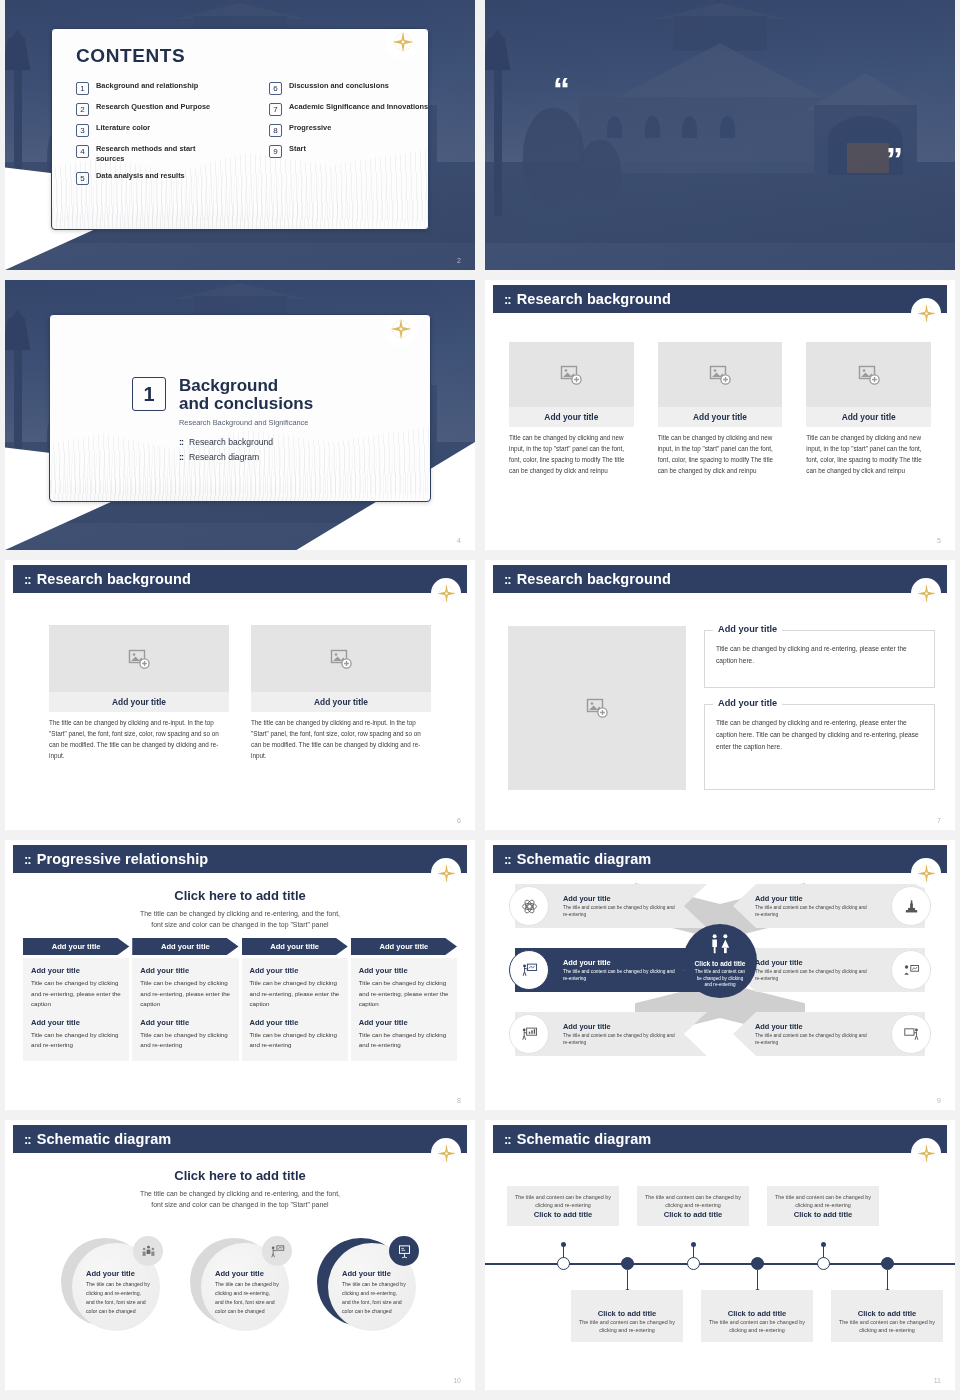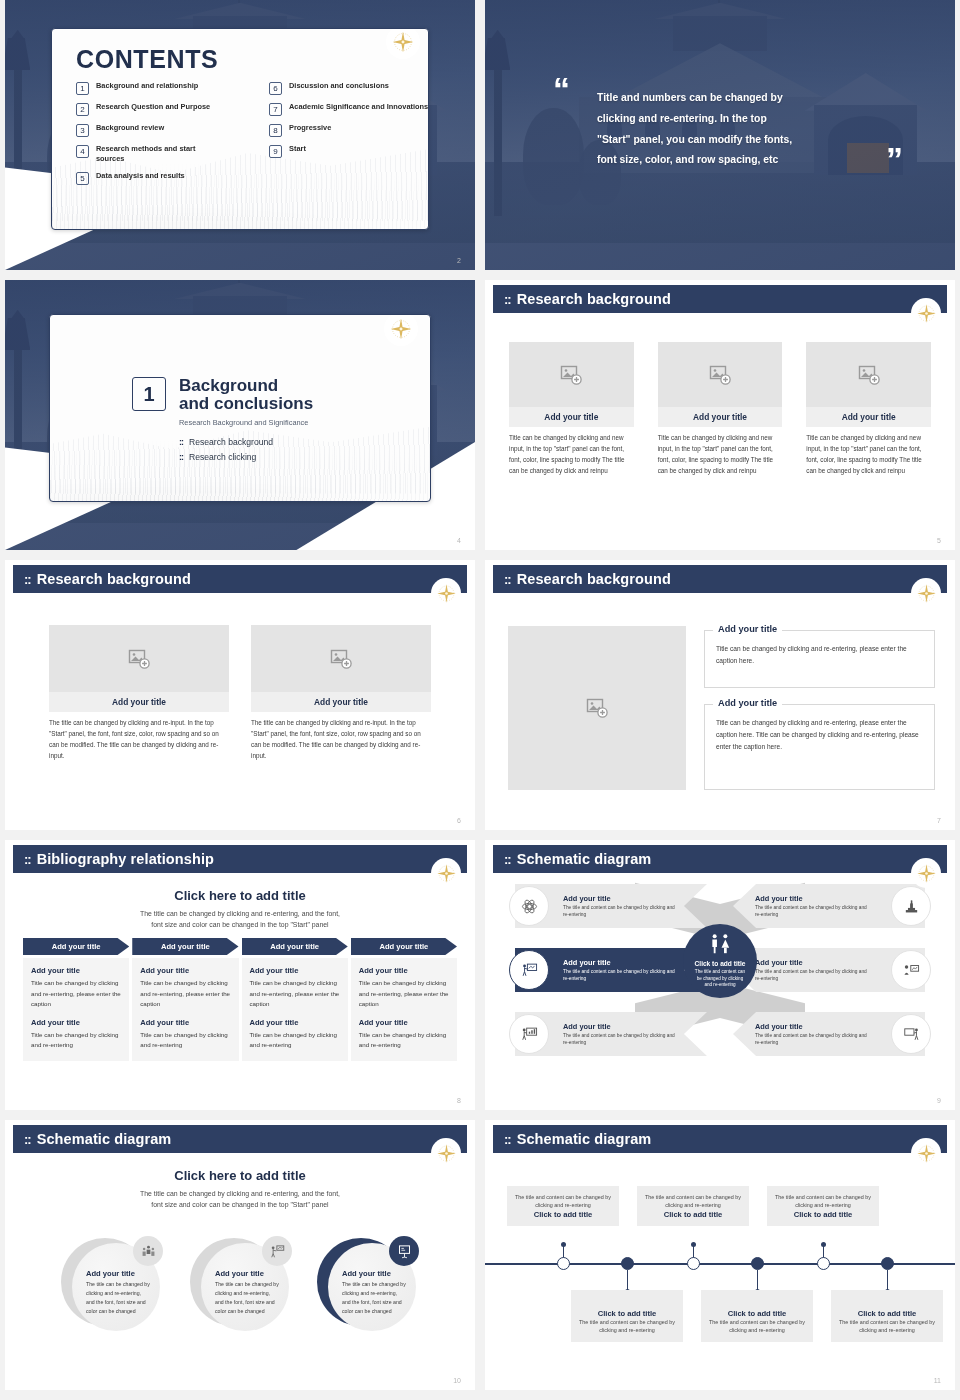--- a/index.html
+++ b/index.html
@@ -168,21 +168,21 @@
     display: flex; align-items: center; justify-content: center;
     z-index: 5;
   }
   .pagenum {
     position: absolute; right: 14px; bottom: 6px;
     font-size: 7px; color: #b8b8b8;
   }
 
   
   .contents-h1 {
-    font-size: 25px; font-weight: 700; color: #22304d;
+    font-size: 19px; font-weight: 700; color: #22304d;
     letter-spacing: .6px;
   }
   .toc { display: flex; gap: 18px; }
   .toc-col { width: 175px; }
   .toc-row { display: flex; align-items: flex-start; margin-bottom: 7px; }
   .toc-num {
     width: 13px; height: 13px; min-width: 13px;
     border: 1px solid #4d5f80; border-radius: 2px;
     font-size: 8px; color: #22304d;
     display: flex; align-items: center; justify-content: center;
@@ -360,21 +360,21 @@
           <div class="toc-row">
             <div class="toc-num">1</div>
             <div class="toc-txt">Background and relationship</div>
           </div>
           <div class="toc-row">
             <div class="toc-num">2</div>
             <div class="toc-txt">Research Question and Purpose</div>
           </div>
           <div class="toc-row">
             <div class="toc-num">3</div>
-            <div class="toc-txt">Background review</div>
+            <div class="toc-txt">Literature color</div>
           </div>
           <div class="toc-row">
             <div class="toc-num">4</div>
             <div class="toc-txt" style="max-width:128px">Research methods and start sources</div>
           </div>
           <div class="toc-row">
             <div class="toc-num">5</div>
             <div class="toc-txt">Data analysis and results</div>
           </div>
         </div>
@@ -430,26 +430,20 @@
         <div class="ch-win" style="left:50%"></div>
       <div class="lamp-post"></div>
         <div class="lamp-head"></div>
         <div class="lamp-cap"></div>
       <div class="tree" style="left:8%;width:13%;height:36%"></div>
       <div class="tree" style="left:20%;width:9%;height:24%"></div>
       <div class="grass"></div>
       <div class="blue-wash"></div>
     </div>
     <div class="q-mark" style="position:absolute; left:68px; top:78px; font-size:34px;">“</div>
-    <div class="q-body">
-      <div>Title and numbers can be changed by</div>
-      <div>clicking and re-entering. In the top</div>
-      <div>"Start" panel, you can modify the fonts,</div>
-      <div>font size, color, and row spacing, etc</div>
-    </div>
     <div class="q-mark" style="position:absolute; right:52px; top:148px; font-size:34px;">”</div>
   </div>
 
   <div class="slide">
     <div class="photo-bg">
       <div class="photo-sky"></div>
         <div class="photo-ground"></div>
       <div class="ch-cross-v"></div>
         <div class="ch-cross-h"></div>
       <div class="ch-drum-roof"></div>
@@ -479,21 +473,21 @@
           <div class="sec-title">Background</div>
           <div class="sec-title">and conclusions</div>
           <div class="sec-sub">Research Background and Significance</div>
           <div class="sec-bullets">
             <div class="sec-bullet">
               <span class="bdots">::</span>
               <span>Research background</span>
             </div>
             <div class="sec-bullet">
               <span class="bdots">::</span>
-              <span>Research clicking</span>
+              <span>Research diagram</span>
             </div>
           </div>
         </div>
       </div>
       <div class="emblem" style="right:12px; top:-3px;">
         <svg width="26" height="26" viewBox="0 0 40 40">
           <circle cx="20" cy="20" r="13" fill="none" stroke="#d9b55a" stroke-width="1" stroke-dasharray="1 2.6"></circle>
           <path d="M20 4 L22.4 17 L36 20 L22.4 23 L20 36 L17.6 23 L4 20 L17.6 17 Z" fill="#dcb85f"></path>
           <circle cx="20" cy="20" r="2.3" fill="#fff7e0"></circle>
         </svg>
@@ -630,21 +624,21 @@
     <div class="obox" style="position:absolute; left:219px; top:144px; width:231px; height:86px;">
       <div class="obox-lbl">Add your title</div>
       <div class="obox-txt">Title can be changed by clicking and re-entering, please enter the caption here. Title can be changed by clicking and re-entering, please enter the caption here.</div>
     </div>
     <div class="pagenum">7</div>
   </div>
 
   <div class="slide">
     <div class="hdr">
       <span class="hdr-dots">::</span>
-      <span class="hdr-title">Bibliography relationship</span>
+      <span class="hdr-title">Progressive relationship</span>
     </div>
     <div class="hdr-emblem">
       <svg width="23" height="23" viewBox="0 0 40 40">
         <circle cx="20" cy="20" r="13" fill="none" stroke="#d9b55a" stroke-width="1" stroke-dasharray="1 2.6"></circle>
         <path d="M20 4 L22.4 17 L36 20 L22.4 23 L20 36 L17.6 23 L4 20 L17.6 17 Z" fill="#dcb85f"></path>
         <circle cx="20" cy="20" r="2.3" fill="#fff7e0"></circle>
       </svg>
     </div>
     <div style="position:absolute; left:40px; right:40px; top:48px;">
       <div class="ctr-title">Click here to add title</div>

